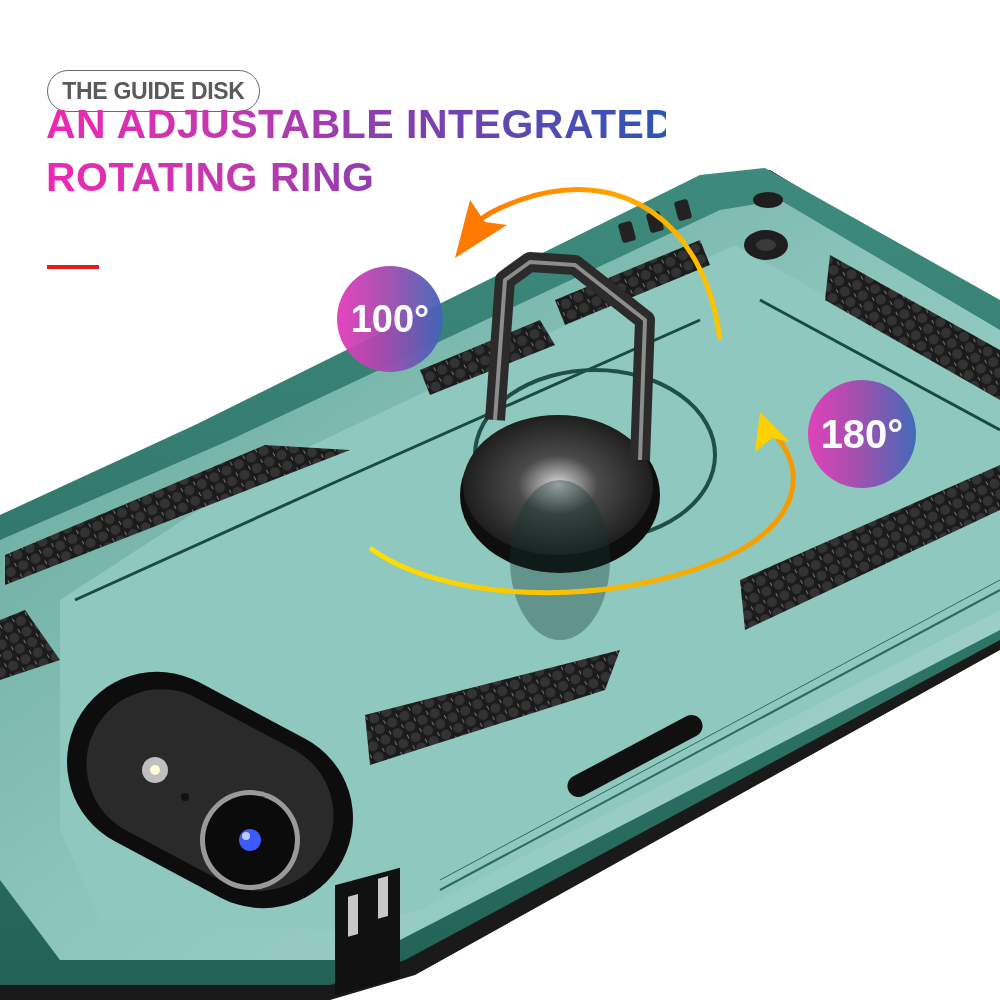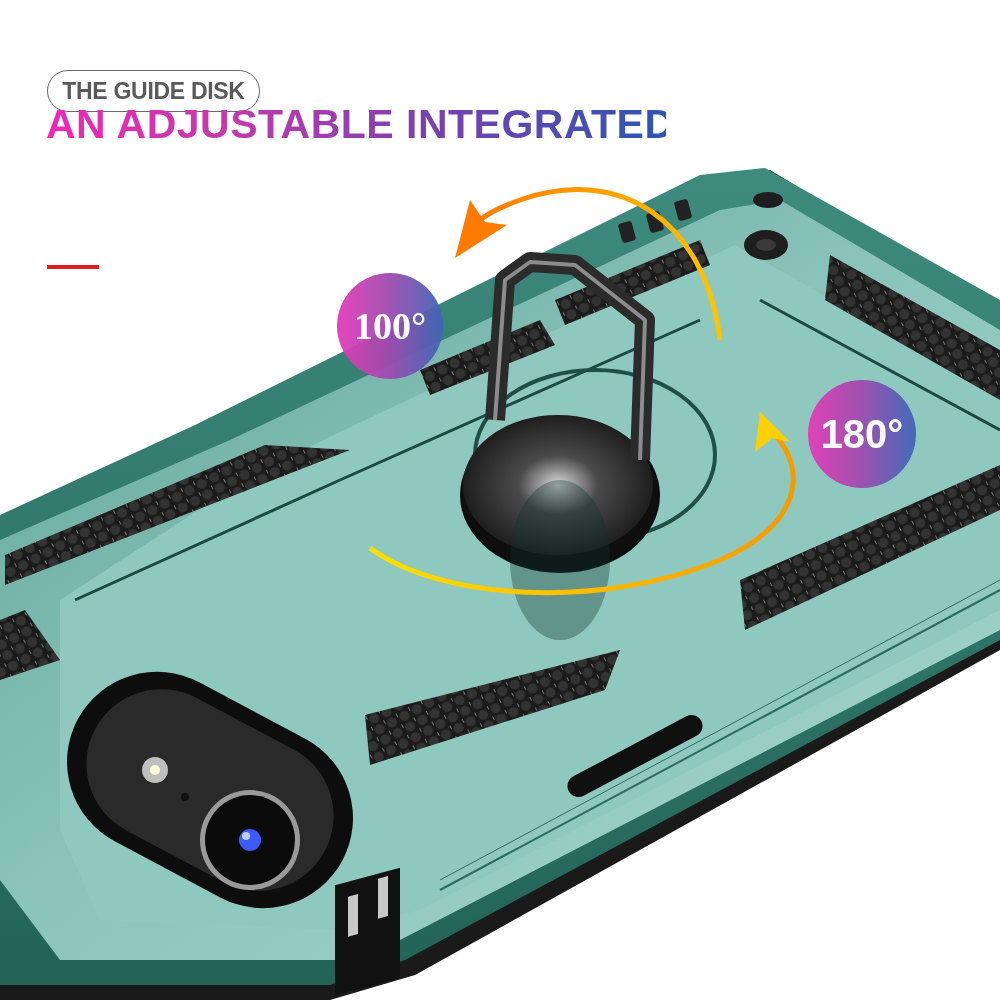--- a/index.html
+++ b/index.html
@@ -22,21 +22,21 @@
     width: 620px;
   }
   .headline span { display: block; white-space: nowrap; }
   .redbar { position: absolute; left: 47px; top: 265px; width: 52px; height: 4px; background: #e21d1d; }
   .badge {
     position: absolute; border-radius: 50%;
     background: linear-gradient(90deg, #e43cb9 0%, #a54aaf 45%, #3f66b8 100%);
     display: flex; align-items: center; justify-content: center;
     color: #ffffff; font-weight: bold; opacity: 0.95;
   }
-  .badge-100 { left: 337px; top: 273px; width: 106px; height: 106px; font-size: 38px; font-family: Liberation Serif, serif; }
+  .badge-100 { left: 337px; top: 266px; width: 106px; height: 106px; font-size: 38px; }
   .badge-360 { left: 808px; top: 380px; width: 108px; height: 108px; font-size: 40px; }
 </style>
 </head>
 <body>
 
 <div class="stage">
   <svg width="1000" height="1000" viewBox="0 0 1000 1000">
     <defs>
       <linearGradient id="caseGrad" x1="0" y1="0" x2="1" y2="1">
         <stop offset="0" stop-color="#5fa397"></stop>
@@ -142,18 +142,19 @@
       <path d="M370,548 C440,600 600,610 720,560 C800,525 810,470 772,432" fill="none" stroke="url(#arcYellow)" stroke-width="5"></path>
       <polygon points="760,412 790,442 772,438 755,452" fill="#ffd000"></polygon>
     </g>
   </svg>
 </div>
 
 <div class="pill">THE GUIDE DISK</div>
 
 <h1 class="headline">
   <span>AN ADJUSTABLE INTEGRATED</span>
+  <span>ROTATING RING</span>
 </h1>
 
 <div class="redbar"></div>
 
 <div class="badge badge-100">100°</div>
 <div class="badge badge-360">180°</div>
 
 </body></html>

